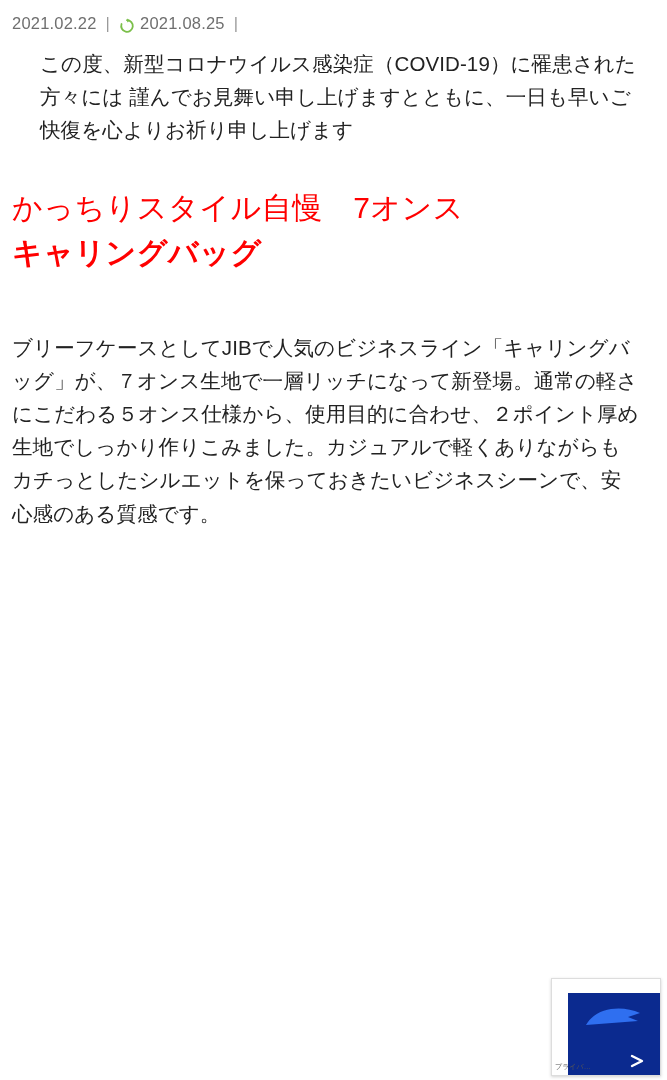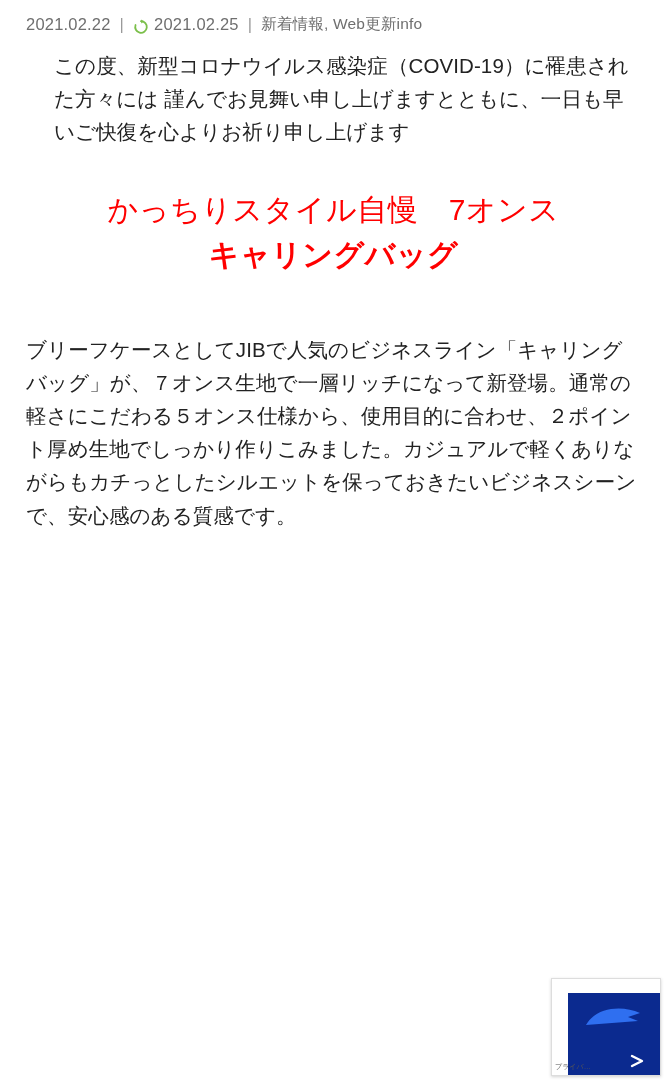--- a/index.html
+++ b/index.html
@@ -12,21 +12,21 @@
     height: 1080px;
     position: relative;
     overflow: hidden;
     font-family: "Liberation Sans", "DejaVu Sans", sans-serif;
     color: #222222;
   }
   .page {
     width: 667px;
     min-height: 1080px;
     box-sizing: border-box;
-    padding: 14px 26px 0 26px;
+    padding: 14px 26px 0 12px;
     position: relative;
   }
   
   .meta {
     display: flex;
     align-items: center;
     font-size: 16.5px;
     color: #767676;
     white-space: nowrap;
     letter-spacing: 0.2px;
@@ -69,21 +69,21 @@
   }
   .lead {
     margin-bottom: 34px;
     margin-left: 28px;
   }
   
   .headline-red {
     color: #ff0000;
     font-size: 30px;
     line-height: 1.5;
-    text-align: center;
+    text-align: left;
     margin: 38px 0 56px 0;
     font-weight: normal;
     letter-spacing: 0.5px;
   }
   .headline-red .line2 {
     display: block;
     font-weight: bold;
   }
   
   .desc { margin-top: 16px; }
@@ -143,23 +143,22 @@
 
   <div class="meta">
     <span class="date-created">2021.02.22</span>
     <span class="sep">|</span>
     <span class="refresh-icon">
       <svg viewBox="0 0 16 16" width="16" height="16" aria-hidden="true">
         <path d="M8 2.2a5.8 5.8 0 1 1-5.45 3.8" fill="none" stroke="#7bbf4a" stroke-width="1.8" stroke-linecap="round"></path>
         <path d="M8.2 0.6 L11 2.6 L8.2 4.6 Z" fill="#7bbf4a"></path>
       </svg>
     </span>
-    <span class="date-updated">2021.02.25</span>
+    <span class="date-updated">2021.08.25</span>
     <span class="sep">|</span>
-    <span class="cats">新着情報, Web更新info</span>
   </div>
 
 
   <p class="para lead">この度、新型コロナウイルス感染症（COVID-19）に罹患された方々には 謹んでお見舞い申し上げますとともに、一日も早いご快復を心よりお祈り申し上げます</p>
 
   <div class="headline-red">
     <span class="line1">かっちりスタイル自慢　7オンス</span>
     <span class="line2">キャリングバッグ</span>
   </div>
 

